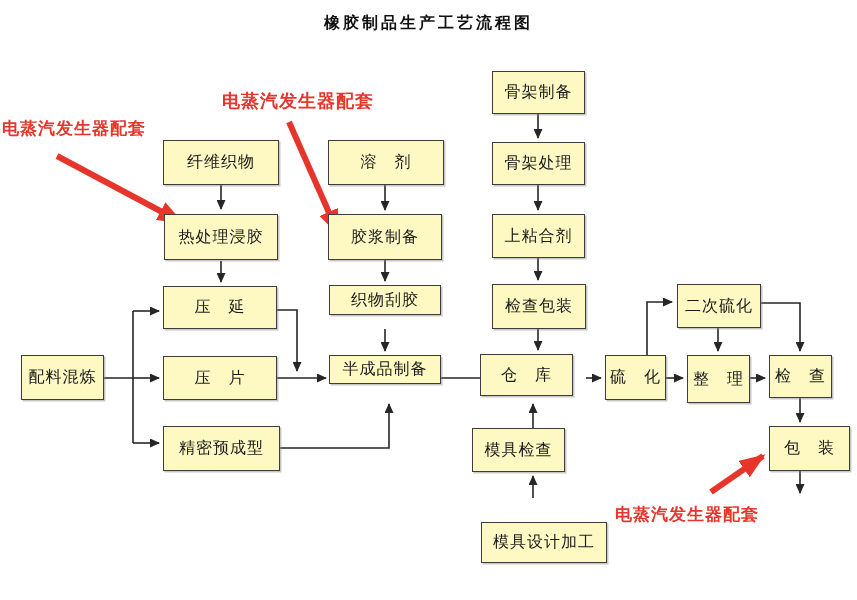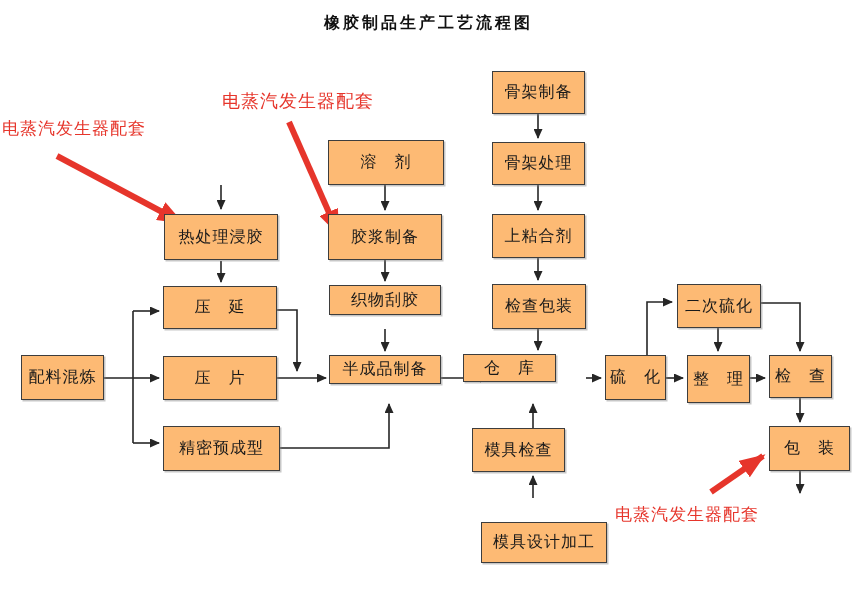--- a/index.html
+++ b/index.html
@@ -5,28 +5,28 @@
   html,body{margin:0;padding:0;background:#ffffff;}
   #stage{
     position:relative;width:857px;height:600px;background:#ffffff;overflow:hidden;
     font-family:"Liberation Serif","DejaVu Serif",serif;
   }
   #title{
     position:absolute;left:0;top:13px;width:100%;text-align:center;
     font-size:16px;font-weight:bold;letter-spacing:3px;color:#111;
   }
   .node{
-    position:absolute;background:#fdba74;border:1.5px solid #3d3d3d;
+    position:absolute;background:#fef9c3;border:1.5px solid #3d3d3d;
     box-shadow:1.5px 1.5px 0 rgba(130,130,130,.45);
     display:flex;align-items:center;justify-content:center;
     font-size:16px;color:#1a1a1a;letter-spacing:1px;box-sizing:border-box;
     white-space:nowrap;
   }
   .red-note{
-    position:absolute;font-weight:normal;color:#e6352b;letter-spacing:1px;
+    position:absolute;font-weight:bold;color:#e6352b;letter-spacing:1px;
     white-space:nowrap;
   }
   svg{position:absolute;left:0;top:0;}
 </style>
 </head>
 <body>
 
 <div id="stage">
 
   <div id="title">橡胶制品生产工艺流程图</div>
@@ -72,20 +72,23 @@
     <g stroke="#e6352b" stroke-width="6" fill="none">
       <path d="M57 156 L181 222" marker-end="url(#ar)"></path>
       <path d="M289 122 L338 233" marker-end="url(#ar)"></path>
       <path d="M711 492 L763 456" marker-end="url(#ar)"></path>
     </g>
   </svg>
 
   <div class="node" style="left:492px;top:71px;width:93px;height:43px">
       <span>骨架制备</span>
     </div>
+  <div class="node" style="left:163px;top:140px;width:116px;height:45px">
+      <span>纤维织物</span>
+    </div>
   <div class="node" style="left:328px;top:140px;width:116px;height:45px">
       <span>溶　剂</span>
     </div>
   <div class="node" style="left:492px;top:142px;width:93px;height:43px">
       <span>骨架处理</span>
     </div>
   <div class="node" style="left:164px;top:214px;width:114px;height:46px">
       <span>热处理浸胶</span>
     </div>
   <div class="node" style="left:492px;top:214px;width:93px;height:44px">
@@ -108,21 +111,21 @@
     </div>
   <div class="node" style="left:21px;top:355px;width:83px;height:45px">
       <span>配料混炼</span>
     </div>
   <div class="node" style="left:163px;top:356px;width:114px;height:44px">
       <span>压　片</span>
     </div>
   <div class="node" style="left:329px;top:355px;width:112px;height:29px">
       <span>半成品制备</span>
     </div>
-  <div class="node" style="left:463px;top:354px;width:93px;height:28px">
+  <div class="node" style="left:480px;top:354px;width:93px;height:42px">
       <span>仓　库</span>
     </div>
   <div class="node" style="left:605px;top:355px;width:61px;height:45px">
       <span>硫　化</span>
     </div>
   <div class="node" style="left:687px;top:355px;width:63px;height:48px">
       <span>整　理</span>
     </div>
   <div class="node" style="left:769px;top:355px;width:63px;height:43px">
       <span>检　查</span>

